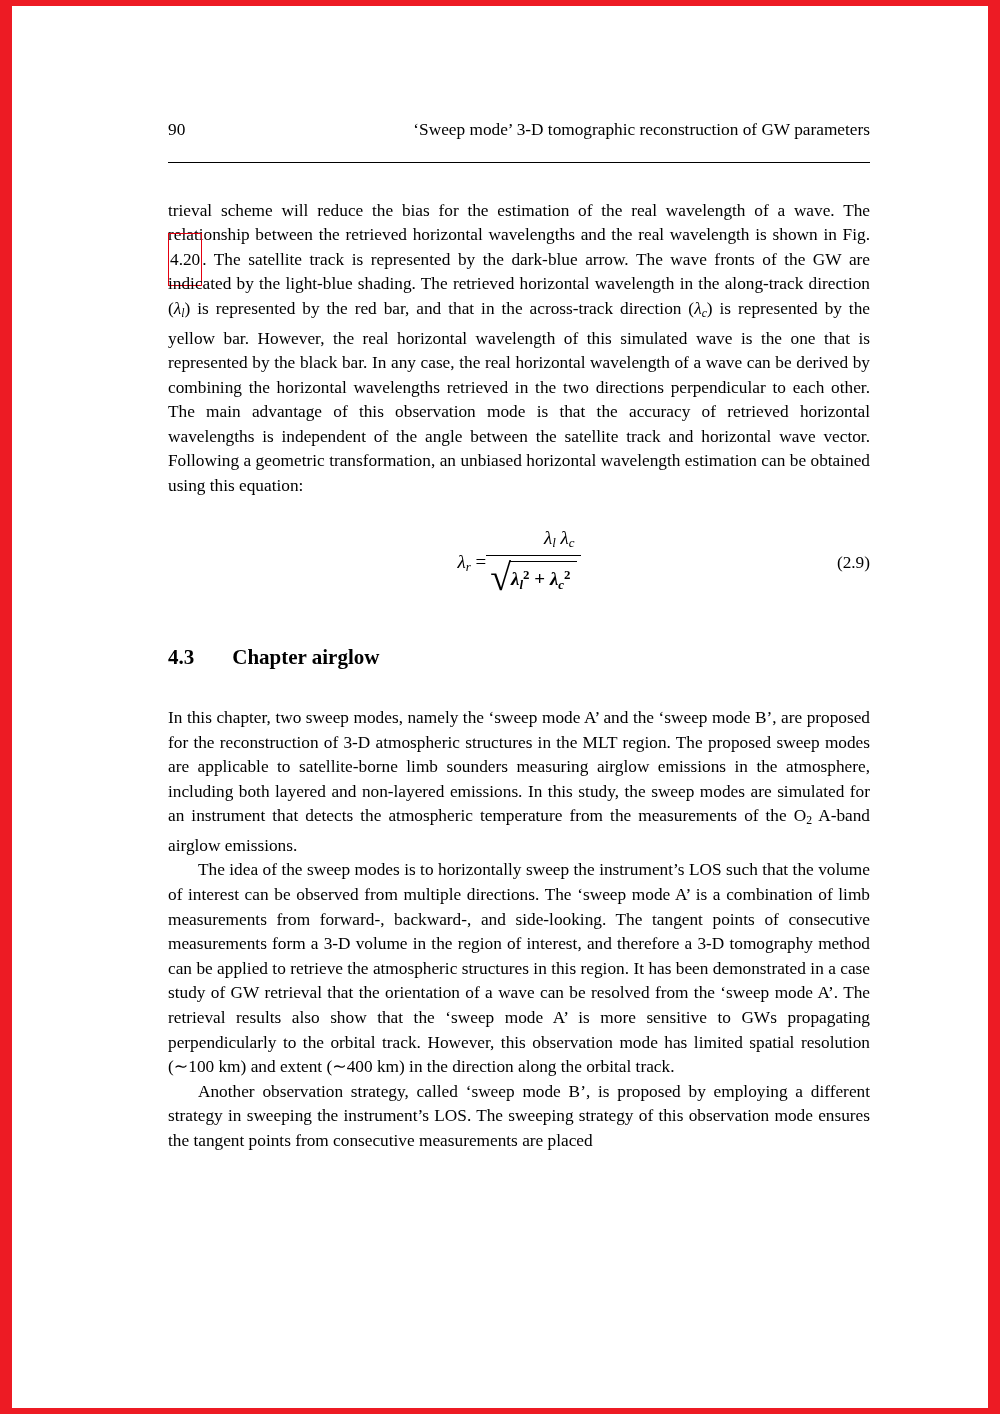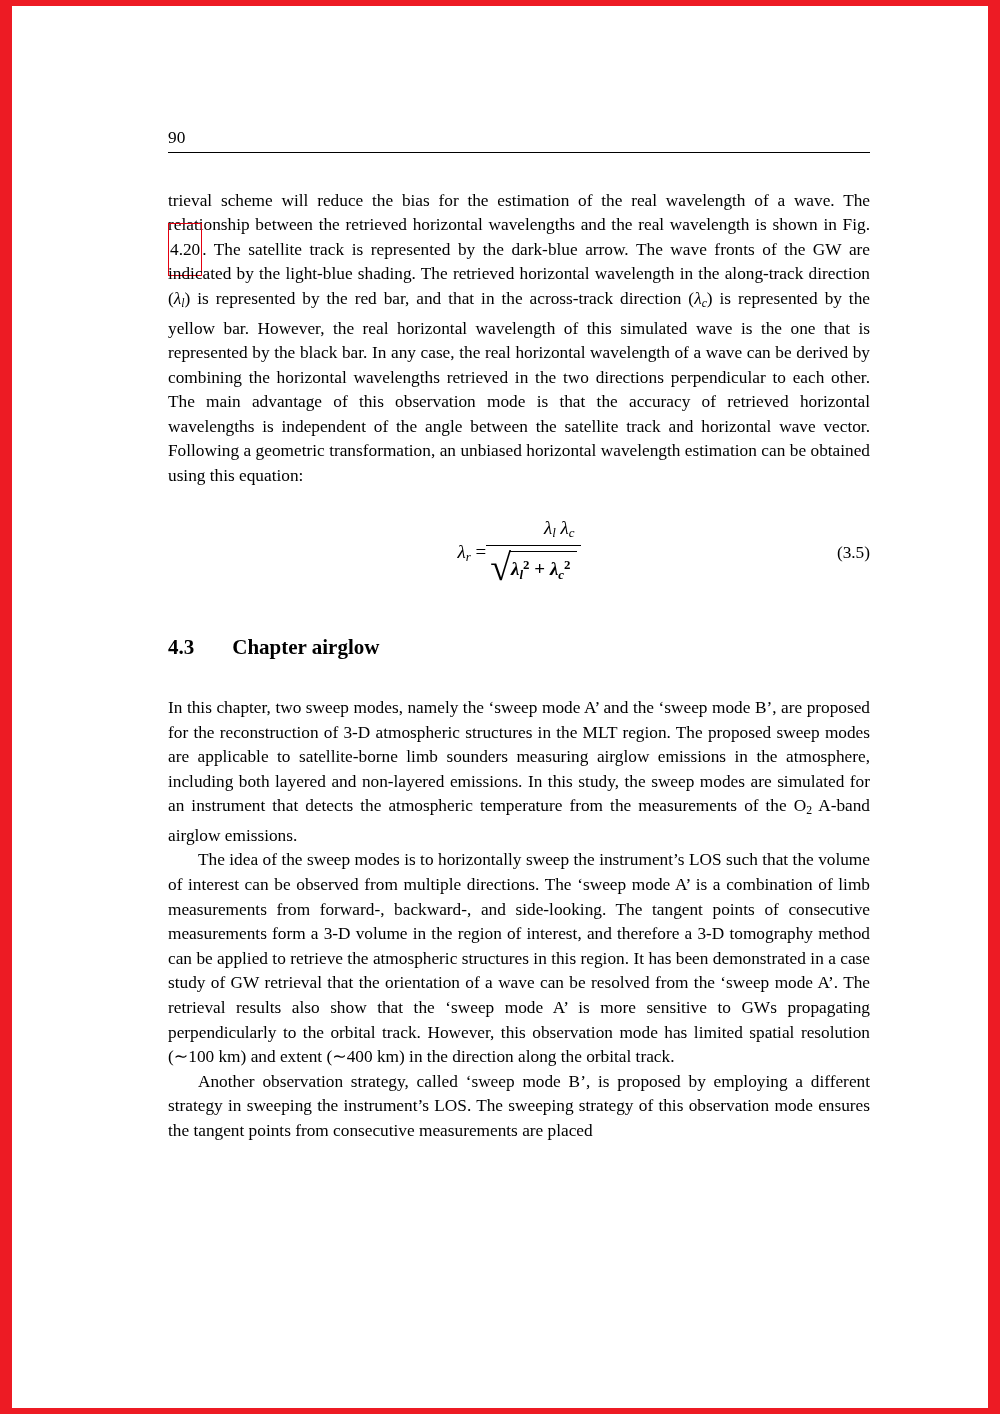--- a/index.html
+++ b/index.html
@@ -29,24 +29,23 @@
     width: 702px;
     font-size: 17.3px;
     line-height: 24.6px;
     text-align: justify;
   }
   .running-header {
     display: flex;
     justify-content: space-between;
     align-items: center;
     border-bottom: 1.2px solid #000;
-    padding-bottom: 1px;
+    padding-bottom: 19px;
     margin-bottom: 36px;
     text-align: left;
-    margin-top: 8px;
   }
   p { margin: 0; }
   p.indent { text-indent: 30px; }
   .it { font-style: italic; }
   .sub { font-size: 0.68em; vertical-align: -0.25em; }
   .sup { font-size: 0.68em; vertical-align: 0.5em; }
   .linkbox {
     border: 1.2px solid var(--link-red, #e4000f);
     padding: 16px 1px;
     cursor: pointer;
@@ -107,38 +106,39 @@
   .section-heading .sec-num { margin-right: 38px; }
 </style>
 </head>
 <body>
 
 <div class="page">
   <div class="content">
 
     <div class="running-header">
       <span>90</span>
+      <span>‘Sweep mode’ 3-D tomographic reconstruction of GW parameters</span>
     </div>
 
     <p><span>trieval scheme will reduce the bias for the estimation of the real wavelength of a wave. The relationship between the retrieved horizontal wavelengths and the real wavelength is shown in Fig. </span><span class="linkbox">4.20</span><span>. The satellite track is represented by the dark-blue arrow. The wave fronts of the GW are indicated by the light-blue shading. The retrieved horizontal wavelength in the along-track direction (</span><span class="it">λ</span><span class="it sub">l</span><span>) is represented by the red bar, and that in the across-track direction (</span><span class="it">λ</span><span class="it sub">c</span><span>) is represented by the yellow bar. However, the real horizontal wavelength of this simulated wave is the one that is represented by the black bar. In any case, the real horizontal wavelength of a wave can be derived by combining the horizontal wavelengths retrieved in the two directions perpendicular to each other. The main advantage of this observation mode is that the accuracy of retrieved horizontal wavelengths is independent of the angle between the satellite track and horizontal wave vector. Following a geometric transformation, an unbiased horizontal wavelength estimation can be obtained using this equation:</span></p>
 
     <div class="equation">
       <span class="eq-body">
         <span><span class="it">λ</span><span class="it sub">r</span><span> = </span></span>
         <span class="frac">
           <span class="num"><span class="it">λ</span><span class="it sub">l</span><span> </span><span class="it">λ</span><span class="it sub">c</span></span>
           <span class="den">
             <span class="sqrt">
               <span class="rad">√</span>
               <span class="radbody"><span class="it">λ</span><span class="it sub">l</span><span class="sup">2</span><span> + </span><span class="it">λ</span><span class="it sub">c</span><span class="sup">2</span></span>
             </span>
           </span>
         </span>
       </span>
-      <span class="eq-number">(3.5)</span>
+      <span class="eq-number">(2.9)</span>
     </div>
 
     <div class="section-heading">
       <span class="sec-num">4.3</span>
       <span>Chapter airglow</span>
     </div>
 
     <p><span>In this chapter, two sweep modes, namely the ‘sweep mode A’ and the ‘sweep mode B’, are proposed for the reconstruction of 3-D atmospheric structures in the MLT region. The proposed sweep modes are applicable to satellite-borne limb sounders measuring airglow emissions in the atmosphere, including both layered and non-layered emissions. In this study, the sweep modes are simulated for an instrument that detects the atmospheric temperature from the measurements of the O</span><span class="sub">2</span><span> A-band airglow emissions.</span></p>
     <p class="indent"><span>The idea of the sweep modes is to horizontally sweep the instrument’s LOS such that the volume of interest can be observed from multiple directions. The ‘sweep mode A’ is a combination of limb measurements from forward-, backward-, and side-looking. The tangent points of consecutive measurements form a 3-D volume in the region of interest, and therefore a 3-D tomography method can be applied to retrieve the atmospheric structures in this region. It has been demonstrated in a case study of GW retrieval that the orientation of a wave can be resolved from the ‘sweep mode A’. The retrieval results also show that the ‘sweep mode A’ is more sensitive to GWs propagating perpendicularly to the orbital track. However, this observation mode has limited spatial resolution (∼100 km) and extent (∼400 km) in the direction along the orbital track.</span></p>
     <p class="indent"><span>Another observation strategy, called ‘sweep mode B’, is proposed by employing a different strategy in sweeping the instrument’s LOS. The sweeping strategy of this observation mode ensures the tangent points from consecutive measurements are placed</span></p>

